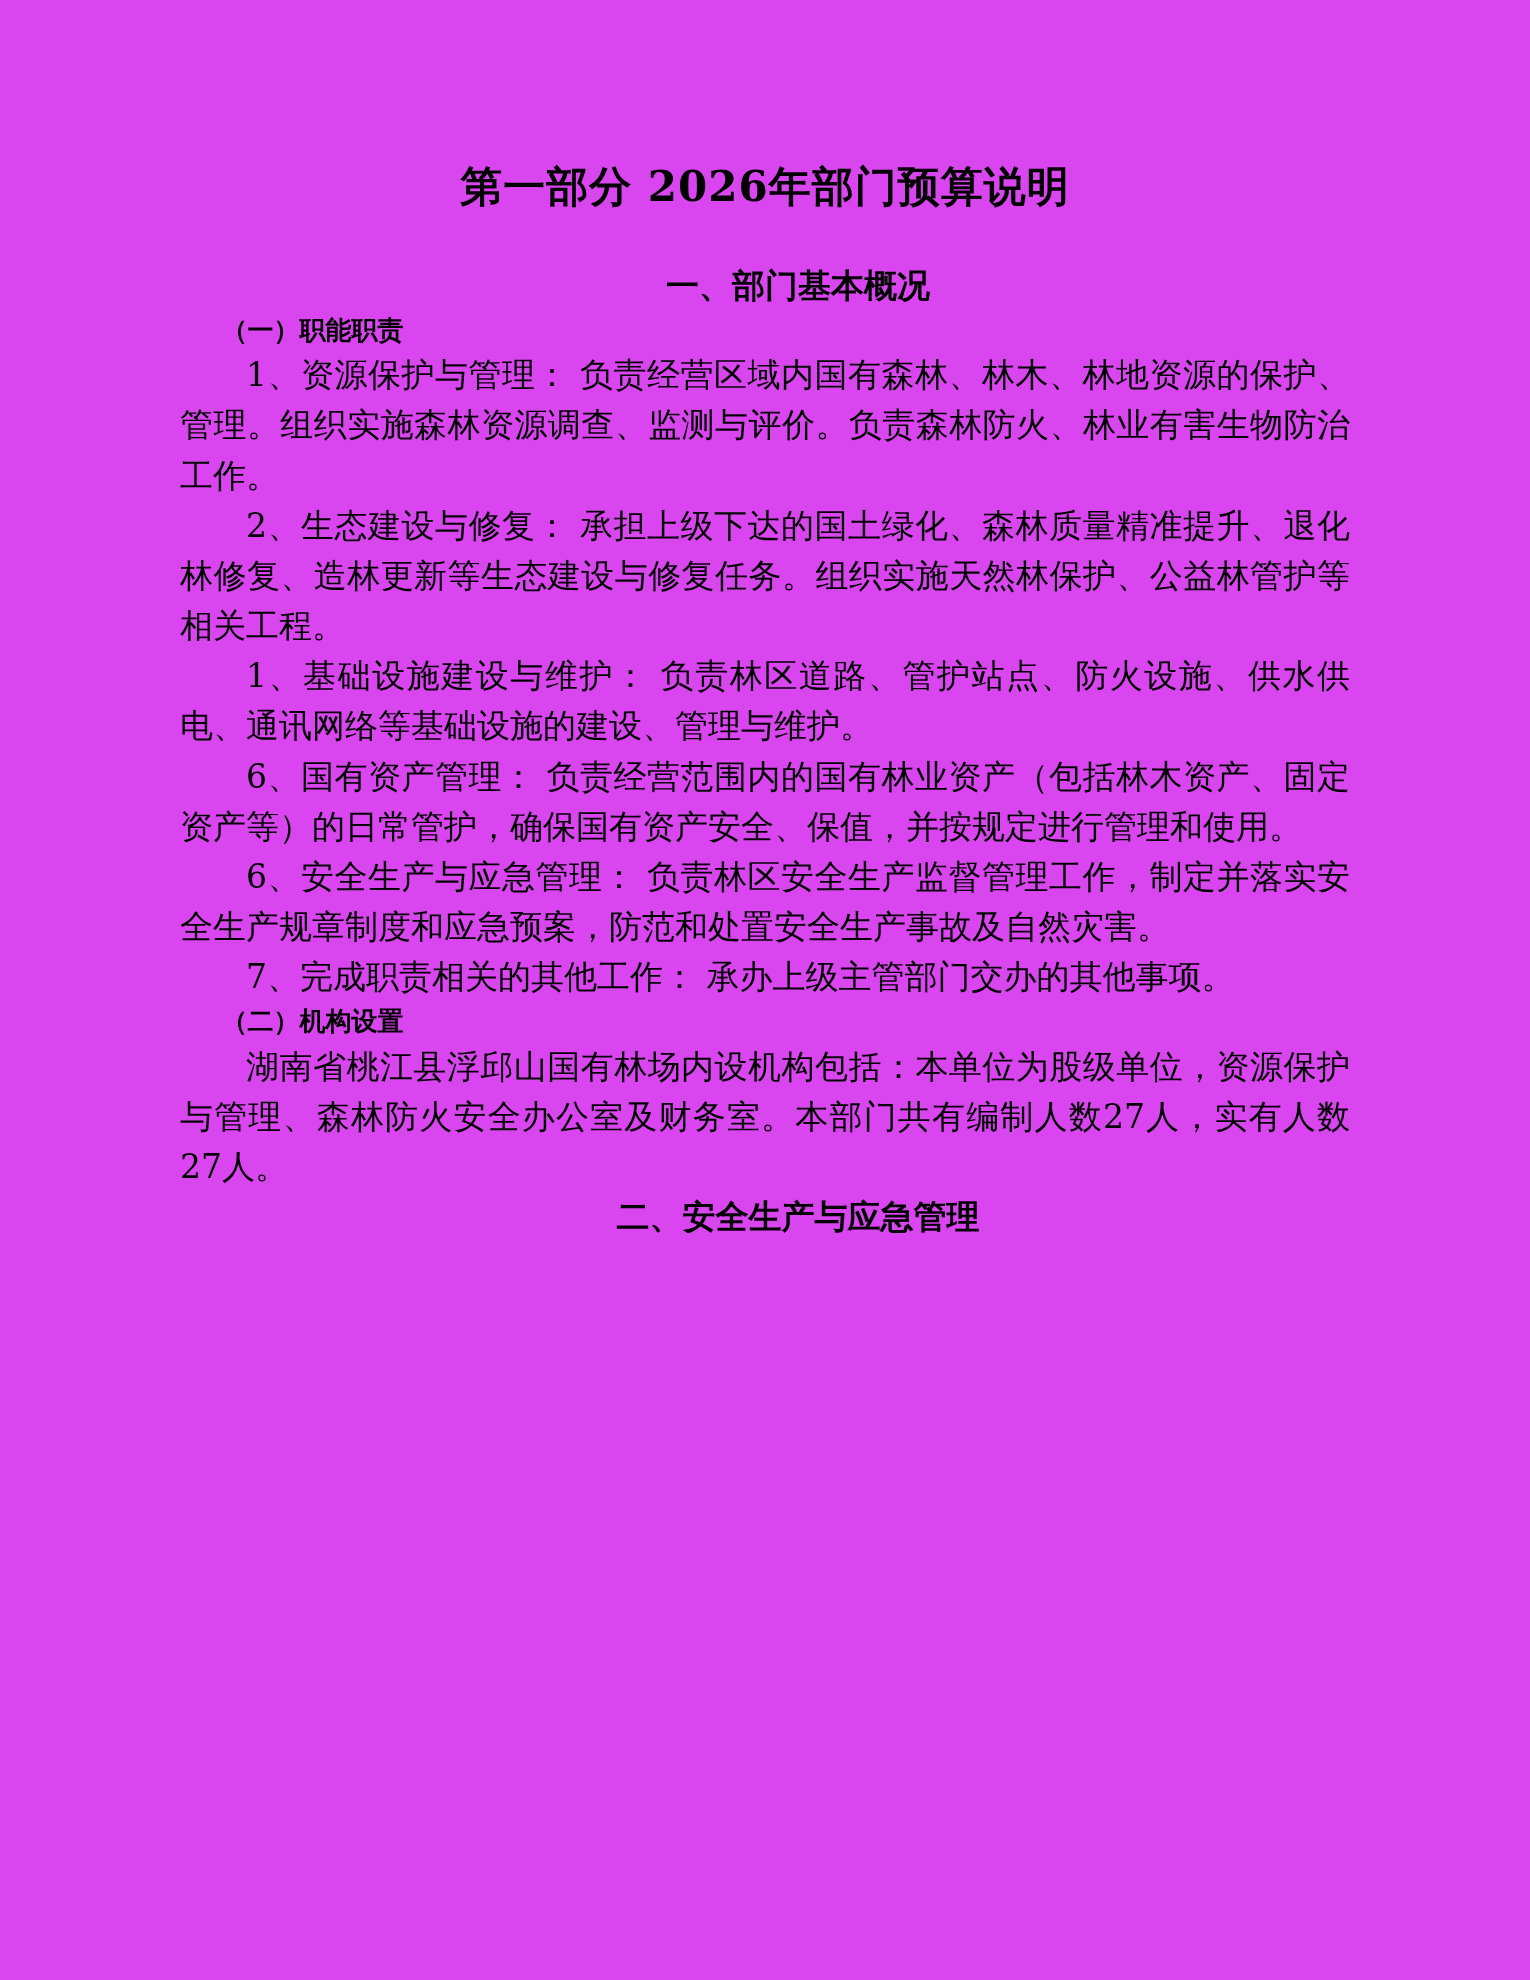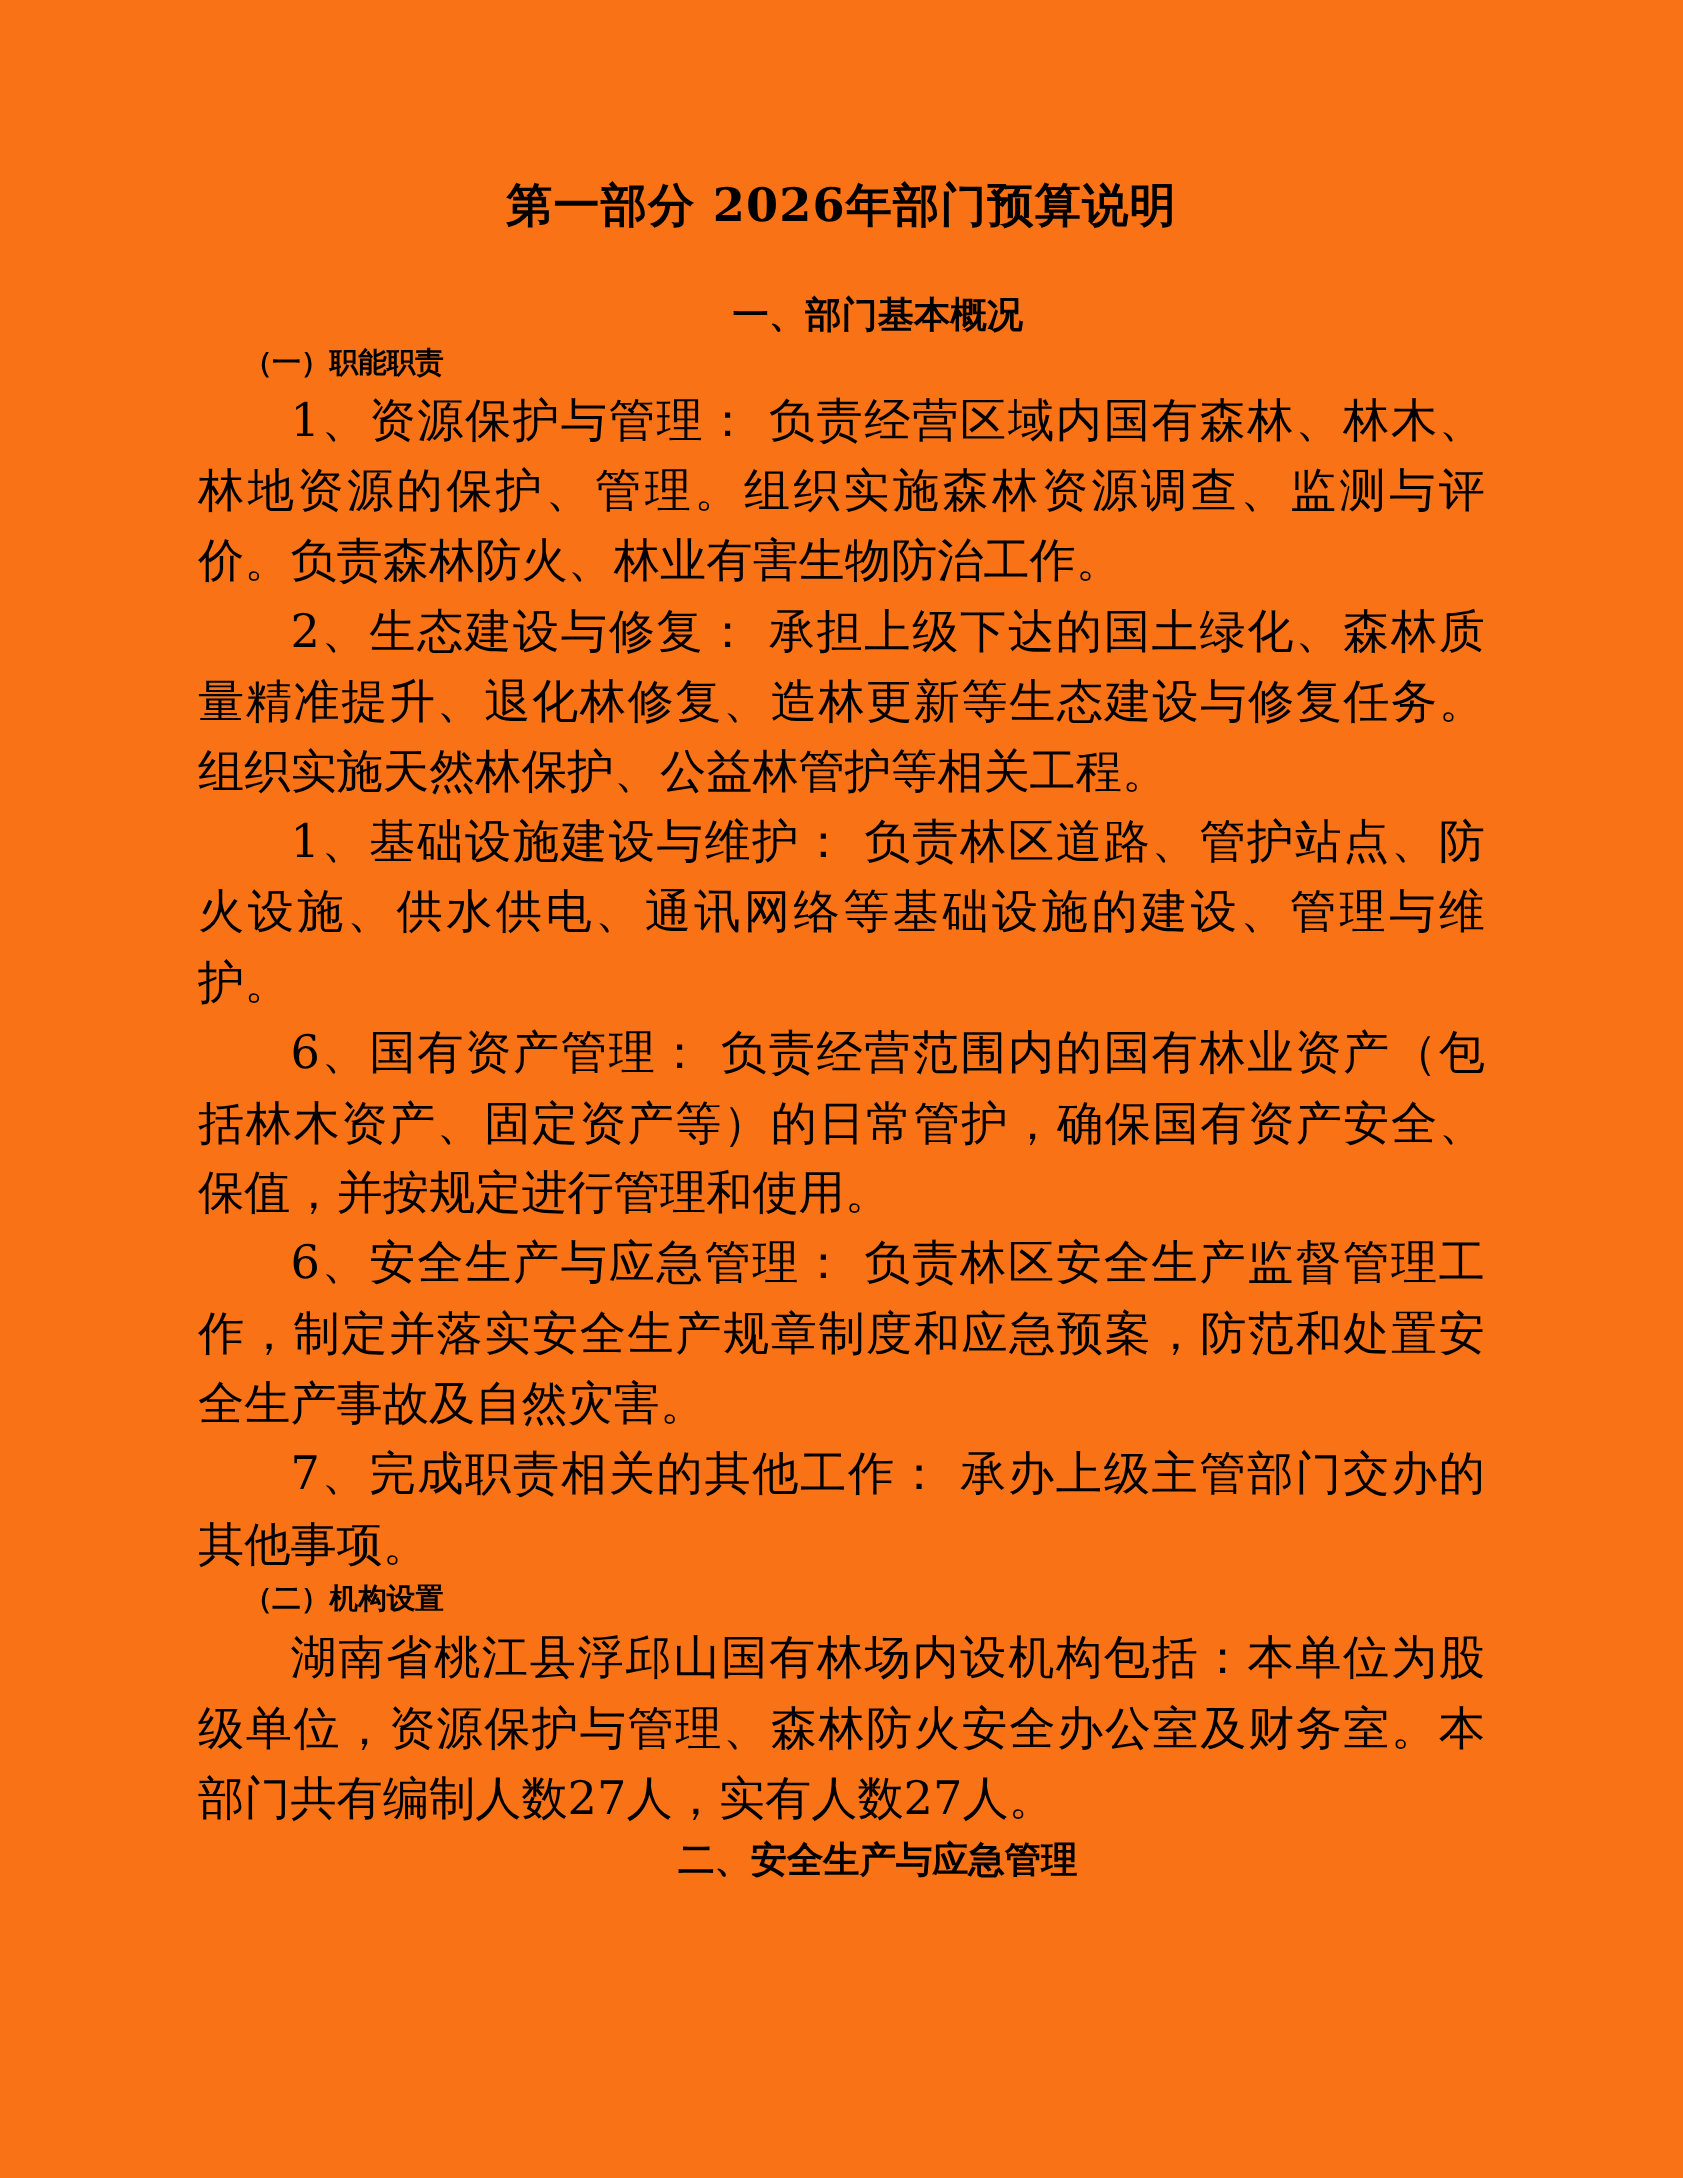--- a/index.html
+++ b/index.html
@@ -12,21 +12,21 @@
     height: 1980px;
     font-family: "DejaVu Serif", "Liberation Serif", serif;
     color: #000000;
     -webkit-font-smoothing: antialiased;
   }
   .page {
     box-sizing: border-box;
     width: 1530px;
     height: 1980px;
     padding: 140px 180px 80px 180px;
-    background: #f97316;
+    background: #d946ef;
   }
   .doc-title {
     text-align: center;
     font-size: 42px;
     font-weight: bold;
     letter-spacing: 1px;
     margin: 20px 0 46px 0;
     line-height: 1.3;
   }
   .h2 {
@@ -38,21 +38,21 @@
     text-align: center;
   }
   .h3 {
     font-size: 26px;
     font-weight: bold;
     line-height: 1.52;
     text-indent: 1.6em;
     margin: 0;
   }
   p.body {
-    font-size: 42px;
+    font-size: 33px;
     line-height: 1.52;
     text-indent: 2em;
     margin: 0;
     text-align: justify;
     text-justify: inter-ideograph;
     letter-spacing: 0px;
   }
 </style>
 </head>
 <body>

